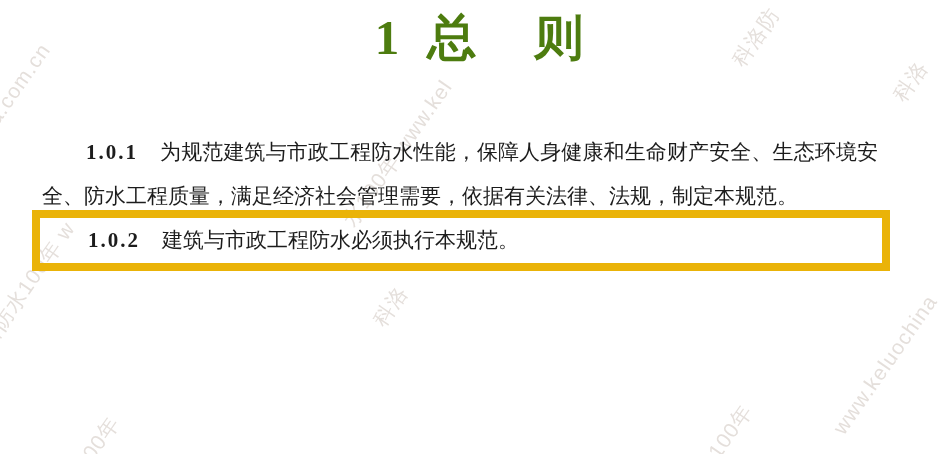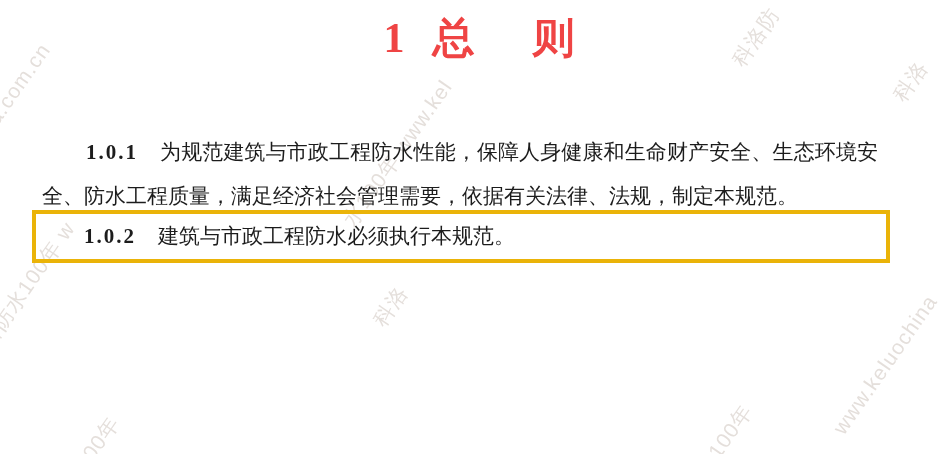--- a/index.html
+++ b/index.html
@@ -37,24 +37,24 @@
   .wm-9 { left: 55px;  top: 490px; }
 
   
   .content { position: relative; z-index: 1; }
 
   .doc-title {
     margin: 0;
     padding-top: 14px;
     padding-left: 14px;
     text-align: center;
-    font-size: 42px;
+    font-size: 49px;
     font-weight: bold;
     line-height: 48px;
-    color: #ef4444;
+    color: #4d7c0f;
   }
   .doc-title .t-num  { margin-right: 28px; }
   .doc-title .t-ch1  { margin-right: 58px; }
 
   .body-text {
     margin: 68px 66px 0 42px;   
     font-size: 21px;
     line-height: 44px;
     text-align: justify;
   }
@@ -65,21 +65,21 @@
   }
   .clause .num {
     font-weight: bold;
     letter-spacing: 2px;
     margin-right: 22px;
     font-family: "Liberation Serif", "DejaVu Serif", serif;
   }
 
   .highlight-box {
     margin: -8px -12px 0 -10px; 
-    border: 4px solid #eab308;
+    border: 8px solid #eab308;
     padding: 1px 4px 2px 4px;
   }
   .highlight-box .clause { line-height: 42px; }
 </style>
 </head>
 <body>
 
 <div class="page">
 
   <div class="wm-layer">

